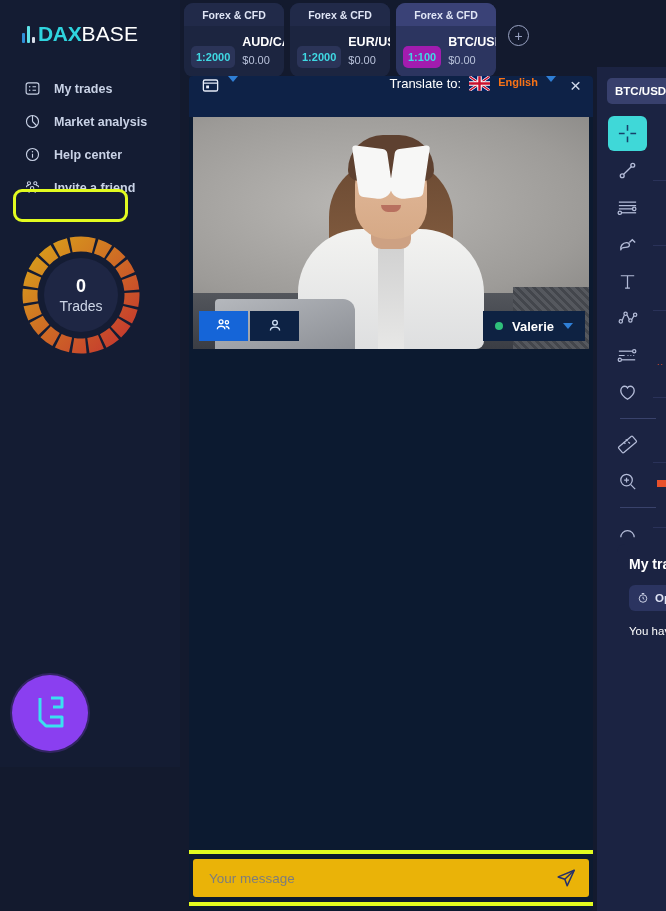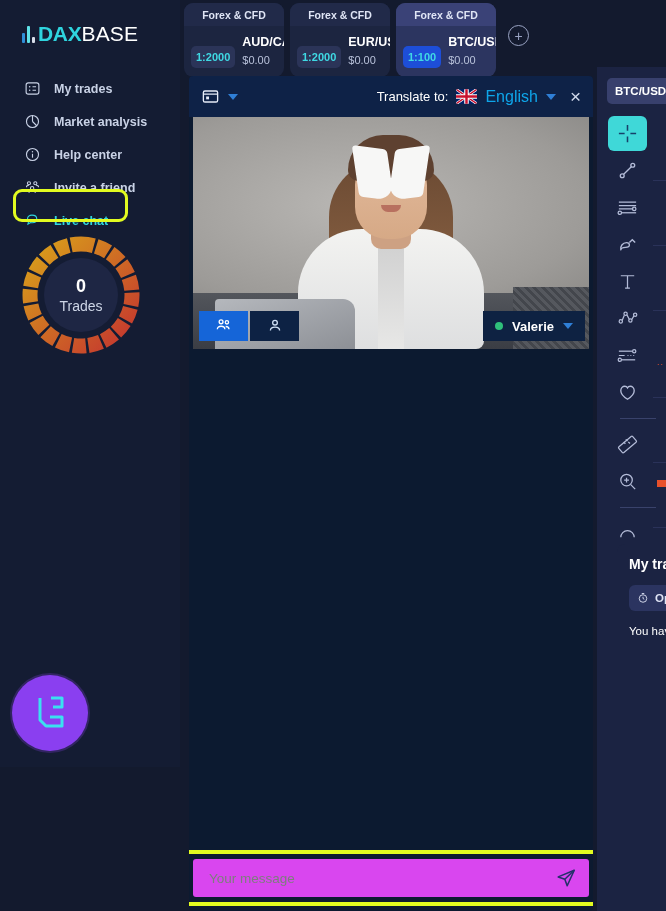--- a/index.html
+++ b/index.html
@@ -65,43 +65,43 @@
   .tab-head {
     text-align: center; color: #dfe5f5; font-size: 10.5px; font-weight: bold;
     padding: 6px 0 5px; background: #212a49;
   }
   .tab.active .tab-head { background: #3a4277; }
   .tab-body { display: flex; align-items: flex-end; gap: 7px; padding: 6px 7px 9px 7px; }
   .lev {
     background: #2b3458; color: #3fd9e4; font-size: 11px; font-weight: bold;
     padding: 5px 5px; border-radius: 5px; white-space: nowrap;
   }
-  .tab.active .lev { background: #1d4ed8; }
+  .tab.active .lev { background: #a21caf; }
   .tab-pair { color: #ffffff; font-size: 12.5px; font-weight: bold; line-height: 1.15; }
   .tab-amt { color: #b9c2da; font-size: 11px; line-height: 1.3; }
   .add-tab {
     width: 21px; height: 21px; border-radius: 50%; border: 1.4px solid #9aa4c4;
     color: #9aa4c4; display: flex; align-items: center; justify-content: center;
     font-size: 14px; margin: 22px 0 0 6px; cursor: pointer; line-height: 1;
   }
 
   
   .chat {
     position: absolute; left: 189px; top: 76px; width: 404px; height: 835px;
     background: #0c1a30; border-radius: 4px; overflow: hidden;
   }
   .chat-head {
-    height: 41px; background: #0e2247; display: flex; align-items: center;
+    height: 41px; background: #0e2247; display: flex; align-items: flex-start;
     padding: 0 12px; gap: 8px;
   }
   .caret { width: 0; height: 0; border-left: 5px solid transparent; border-right: 5px solid transparent;
            border-top: 6px solid #2f7fd6; cursor: pointer; }
   .translate-label { color: #fff; font-size: 13px; margin-left: auto; }
   .flag { width: 21px; height: 15px; border-radius: 2px; overflow: hidden; flex: 0 0 21px; }
-  .lang { color: #0ea5e9; font-size: 16px; font-weight: normal; }
+  .lang { color: #f97316; font-size: 11px; font-weight: bold; }
   .close-x { color: #cfd8ea; font-size: 19px; cursor: pointer; margin-left: 6px; line-height: 1; font-weight: 300; }
 
   .video { position: relative; height: 232px; margin: 0 4px; overflow: hidden; background: #a16207; }
   .vid-bg { position: absolute; inset: 0; background:
       radial-gradient(ellipse 120% 90% at 42% 38%, #b9b7b4 0%, #9d9b98 48%, #6f6e6c 100%); }
   .vid-desk { position: absolute; left: 0; right: 0; bottom: 0; height: 56px;
       background: linear-gradient(180deg,#53565c 0%, #3a3d44 100%); }
   .vid-laptop { position: absolute; left: 22px; bottom: 0; width: 140px; height: 50px;
       background: linear-gradient(160deg,#b5b8bd,#8d9096); border-radius: 4px 12px 0 0; }
   .vid-chairL { position: absolute; right: 0; bottom: 0; width: 76px; height: 62px;
@@ -142,21 +142,21 @@
 
   .chat-body { position: absolute; left: 0; right: 0; top: 277px; bottom: 66px; background: #0c1a30; }
 
   .composer { position: absolute; left: 0; right: 0; bottom: 0; height: 66px; }
   .composer-hl {
     position: absolute; left: -10px; top: 5px; width: 424px; height: 56px;
     border: 4px solid #e2fb20; border-radius: 8px; pointer-events: none;
   }
   .msg-box {
     position: absolute; left: 4px; top: 14px; width: 396px; height: 38px;
-    background: #d946ef; border-radius: 3px; display: flex; align-items: center;
+    background: #eab308; border-radius: 3px; display: flex; align-items: center;
     padding: 0 12px 0 16px; cursor: text;
   }
   .msg-input { flex: 1; border: 0; outline: 0; font-size: 13.5px; color: #333;
       font-family: "Liberation Sans", sans-serif; background: transparent; }
   .msg-input::placeholder { color: #7d7d7d; }
   .send-btn { color: #26306b; cursor: pointer; display: flex; }
 
   
   .chartpanel { position: absolute; left: 597px; top: 67px; width: 69px; height: 844px; background: #1b2342; }
   .sym-chip {
@@ -234,28 +234,20 @@
       <div class="nav-item">
         <span class="ico">
           <svg viewBox="0 0 24 24" width="17" height="17" fill="none" stroke="currentColor" stroke-width="1.5">
             <circle cx="7" cy="6" r="2.2"></circle>
               <circle cx="16" cy="6" r="2.2"></circle>
               <circle cx="11.5" cy="13" r="2.4"></circle>
             <path d="M3.5 11.5c0-1.7 1.6-2.6 3.5-2.6M17 8.9c1.9 0 3.5.9 3.5 2.6M7 19.5c0-1.9 2-3.2 4.5-3.2s4.5 1.3 4.5 3.2"></path>
           </svg>
         </span>
         <span>Invite a friend</span>
-      </div>
-      <div class="nav-item active">
-        <span class="ico">
-          <svg viewBox="0 0 24 24" width="17" height="17" fill="none" stroke="currentColor" stroke-width="1.6">
-            <path d="M5 9.5c0-2.8 2.6-5 6.2-5C15 4.5 18 6.5 18 9.8c0 3.2-2.8 5.4-6.4 5.4-.9 0-1.5-.1-2.2-.3L5.6 17l.7-3.2C5.5 12.7 5 11.2 5 9.5z"></path>
-          </svg>
-        </span>
-        <span>Live chat</span>
       </div>
     </div>
     <div class="nav-highlight"></div>
 
     <div class="donut-wrap">
       <svg width="118" height="118" viewBox="0 0 118 118">
         <defs>
           <linearGradient id="g1" x1="0" y1="1" x2="1" y2="0">
             <stop offset="0" stop-color="#c4342f"></stop>
               <stop offset="1" stop-color="#d9a21a"></stop>

